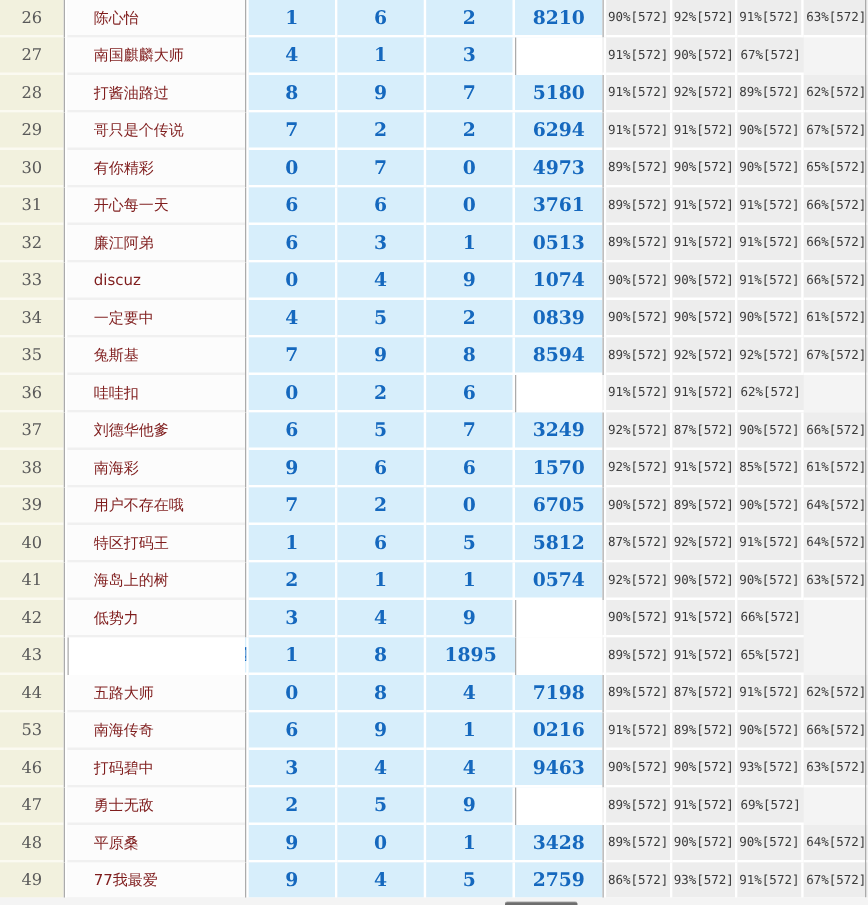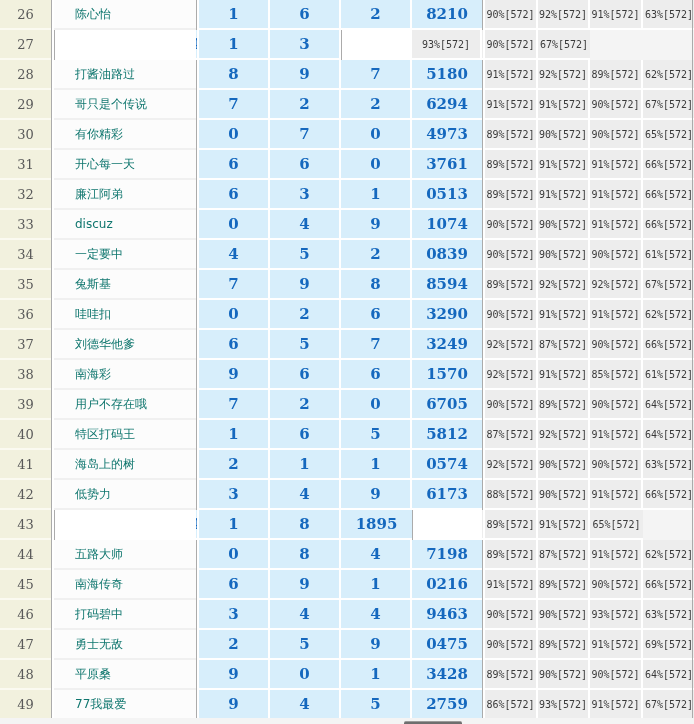--- a/index.html
+++ b/index.html
@@ -33,21 +33,21 @@
   .c-rank{
     background:#f2f1de;
     color:#595959;
     font-family:"DejaVu Serif","Liberation Serif",serif;
     font-size:13px;
     border-bottom:2px solid #fbfaf1;
   }
   
   .c-name{
     background:#fcfcfc;
-    color:#0f766e;
+    color:#7f1d1d;
     font-size:12px;
     justify-content:flex-start;
     padding-left:21px;
     border-bottom:2px solid #f0f0f0;
   }
   
   .c-num{
     background:#d7eefb;
     color:#1568be;
     font-family:"DejaVu Serif","Liberation Serif",serif;
@@ -101,20 +101,21 @@
     <div class="gap gl"></div>
     <div class="cell c-pct sep">90%[572]</div>
     <div class="cell c-pct sep">92%[572]</div>
     <div class="cell c-pct sep">91%[572]</div>
     <div class="cell c-pct">63%[572]</div>
   </div>
 
   <div class="row">
     <div class="cell c-rank">27</div>
     <div class="gap gl"></div>
+    <div class="cell c-name">南国麒麟大师</div>
     <div class="gap gl"></div>
     <div class="cell c-num sep">4</div>
     <div class="cell c-num sep">1</div>
     <div class="cell c-num sep">3</div>
     <div class="gap gl"></div>
     <div class="cell c-pct sep">93%[572]</div>
     <div class="cell c-pct sep">91%[572]</div>
     <div class="cell c-pct sep">90%[572]</div>
     <div class="cell c-pct">67%[572]</div>
   </div>
@@ -248,21 +249,20 @@
   </div>
 
   <div class="row">
     <div class="cell c-rank">36</div>
     <div class="gap gl"></div>
     <div class="cell c-name">哇哇扣</div>
     <div class="gap gl"></div>
     <div class="cell c-num sep">0</div>
     <div class="cell c-num sep">2</div>
     <div class="cell c-num sep">6</div>
-    <div class="cell c-num">3290</div>
     <div class="gap gl"></div>
     <div class="cell c-pct sep">90%[572]</div>
     <div class="cell c-pct sep">91%[572]</div>
     <div class="cell c-pct sep">91%[572]</div>
     <div class="cell c-pct">62%[572]</div>
   </div>
 
   <div class="row">
     <div class="cell c-rank">37</div>
     <div class="gap gl"></div>
@@ -344,21 +344,20 @@
   </div>
 
   <div class="row">
     <div class="cell c-rank">42</div>
     <div class="gap gl"></div>
     <div class="cell c-name">低势力</div>
     <div class="gap gl"></div>
     <div class="cell c-num sep">3</div>
     <div class="cell c-num sep">4</div>
     <div class="cell c-num sep">9</div>
-    <div class="cell c-num">6173</div>
     <div class="gap gl"></div>
     <div class="cell c-pct sep">88%[572]</div>
     <div class="cell c-pct sep">90%[572]</div>
     <div class="cell c-pct sep">91%[572]</div>
     <div class="cell c-pct">66%[572]</div>
   </div>
 
   <div class="row">
     <div class="cell c-rank">43</div>
     <div class="gap gl"></div>
@@ -384,21 +383,21 @@
     <div class="cell c-num sep">4</div>
     <div class="cell c-num">7198</div>
     <div class="gap gl"></div>
     <div class="cell c-pct sep">89%[572]</div>
     <div class="cell c-pct sep">87%[572]</div>
     <div class="cell c-pct sep">91%[572]</div>
     <div class="cell c-pct">62%[572]</div>
   </div>
 
   <div class="row">
-    <div class="cell c-rank">45</div>
+    <div class="cell c-rank">53</div>
     <div class="gap gl"></div>
     <div class="cell c-name">南海传奇</div>
     <div class="gap gl"></div>
     <div class="cell c-num sep">6</div>
     <div class="cell c-num sep">9</div>
     <div class="cell c-num sep">1</div>
     <div class="cell c-num">0216</div>
     <div class="gap gl"></div>
     <div class="cell c-pct sep">91%[572]</div>
     <div class="cell c-pct sep">89%[572]</div>
@@ -423,21 +422,20 @@
   </div>
 
   <div class="row">
     <div class="cell c-rank">47</div>
     <div class="gap gl"></div>
     <div class="cell c-name">勇士无敌</div>
     <div class="gap gl"></div>
     <div class="cell c-num sep">2</div>
     <div class="cell c-num sep">5</div>
     <div class="cell c-num sep">9</div>
-    <div class="cell c-num">0475</div>
     <div class="gap gl"></div>
     <div class="cell c-pct sep">90%[572]</div>
     <div class="cell c-pct sep">89%[572]</div>
     <div class="cell c-pct sep">91%[572]</div>
     <div class="cell c-pct">69%[572]</div>
   </div>
 
   <div class="row">
     <div class="cell c-rank">48</div>
     <div class="gap gl"></div>

